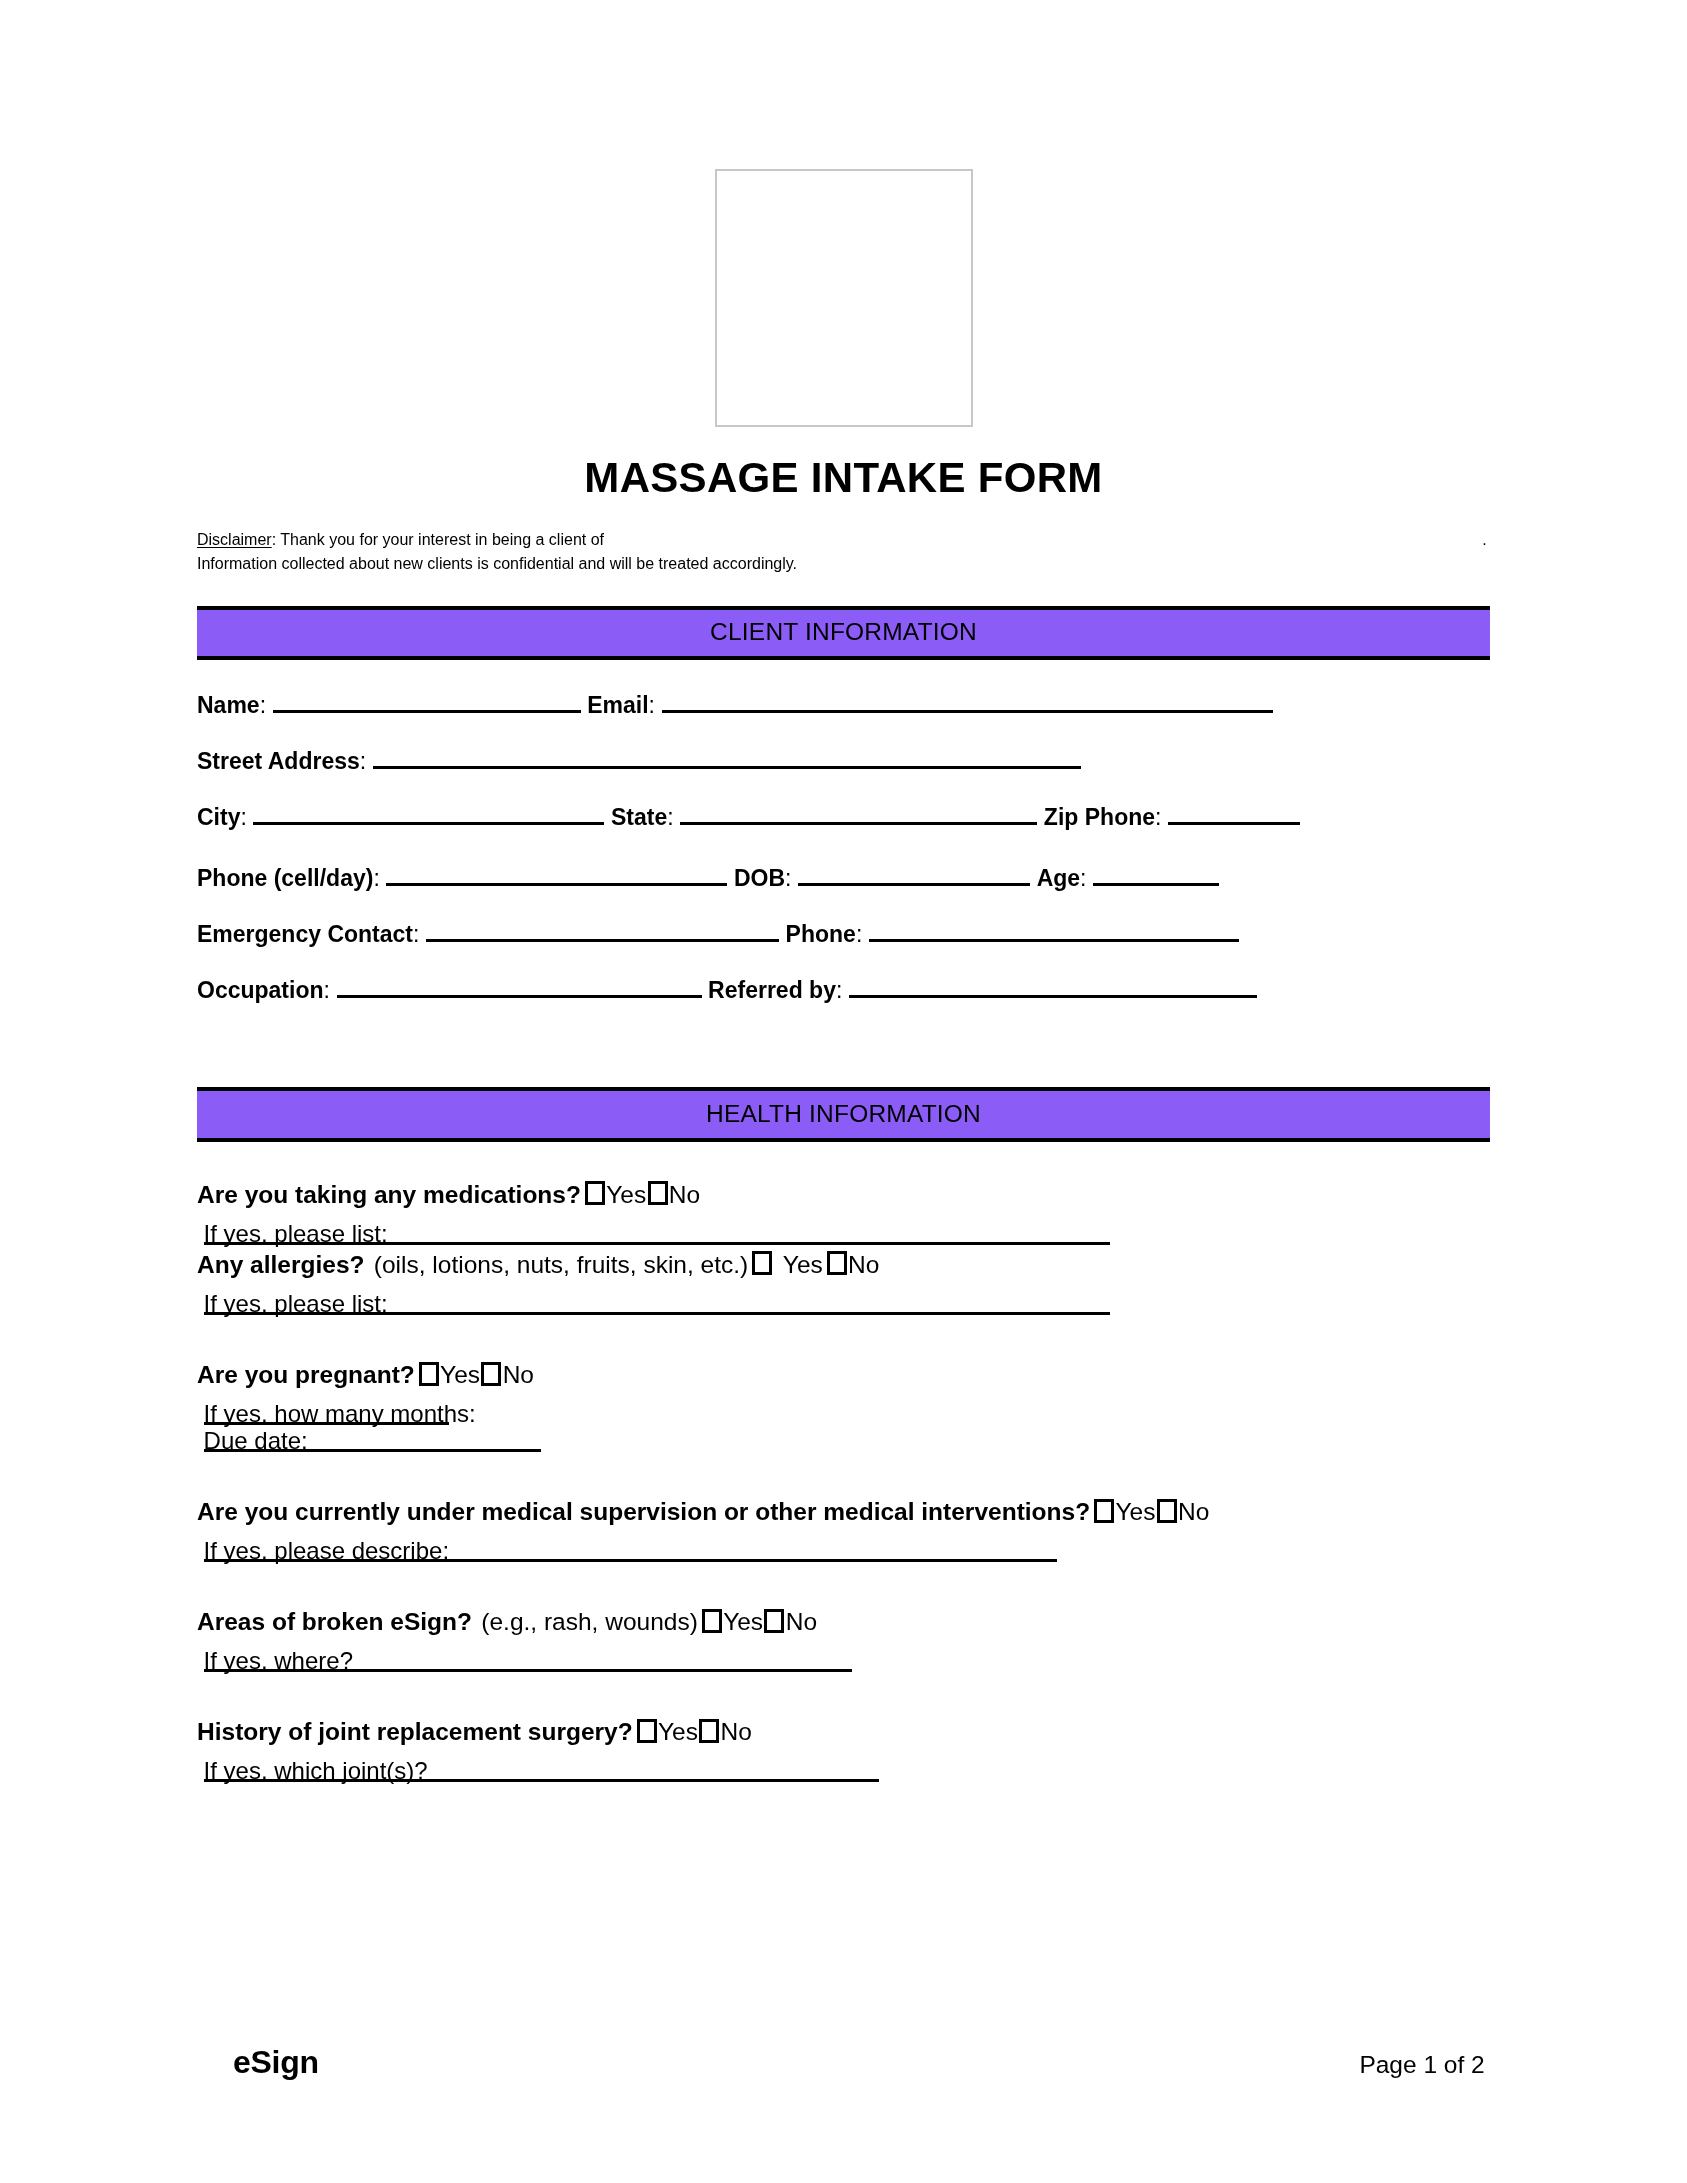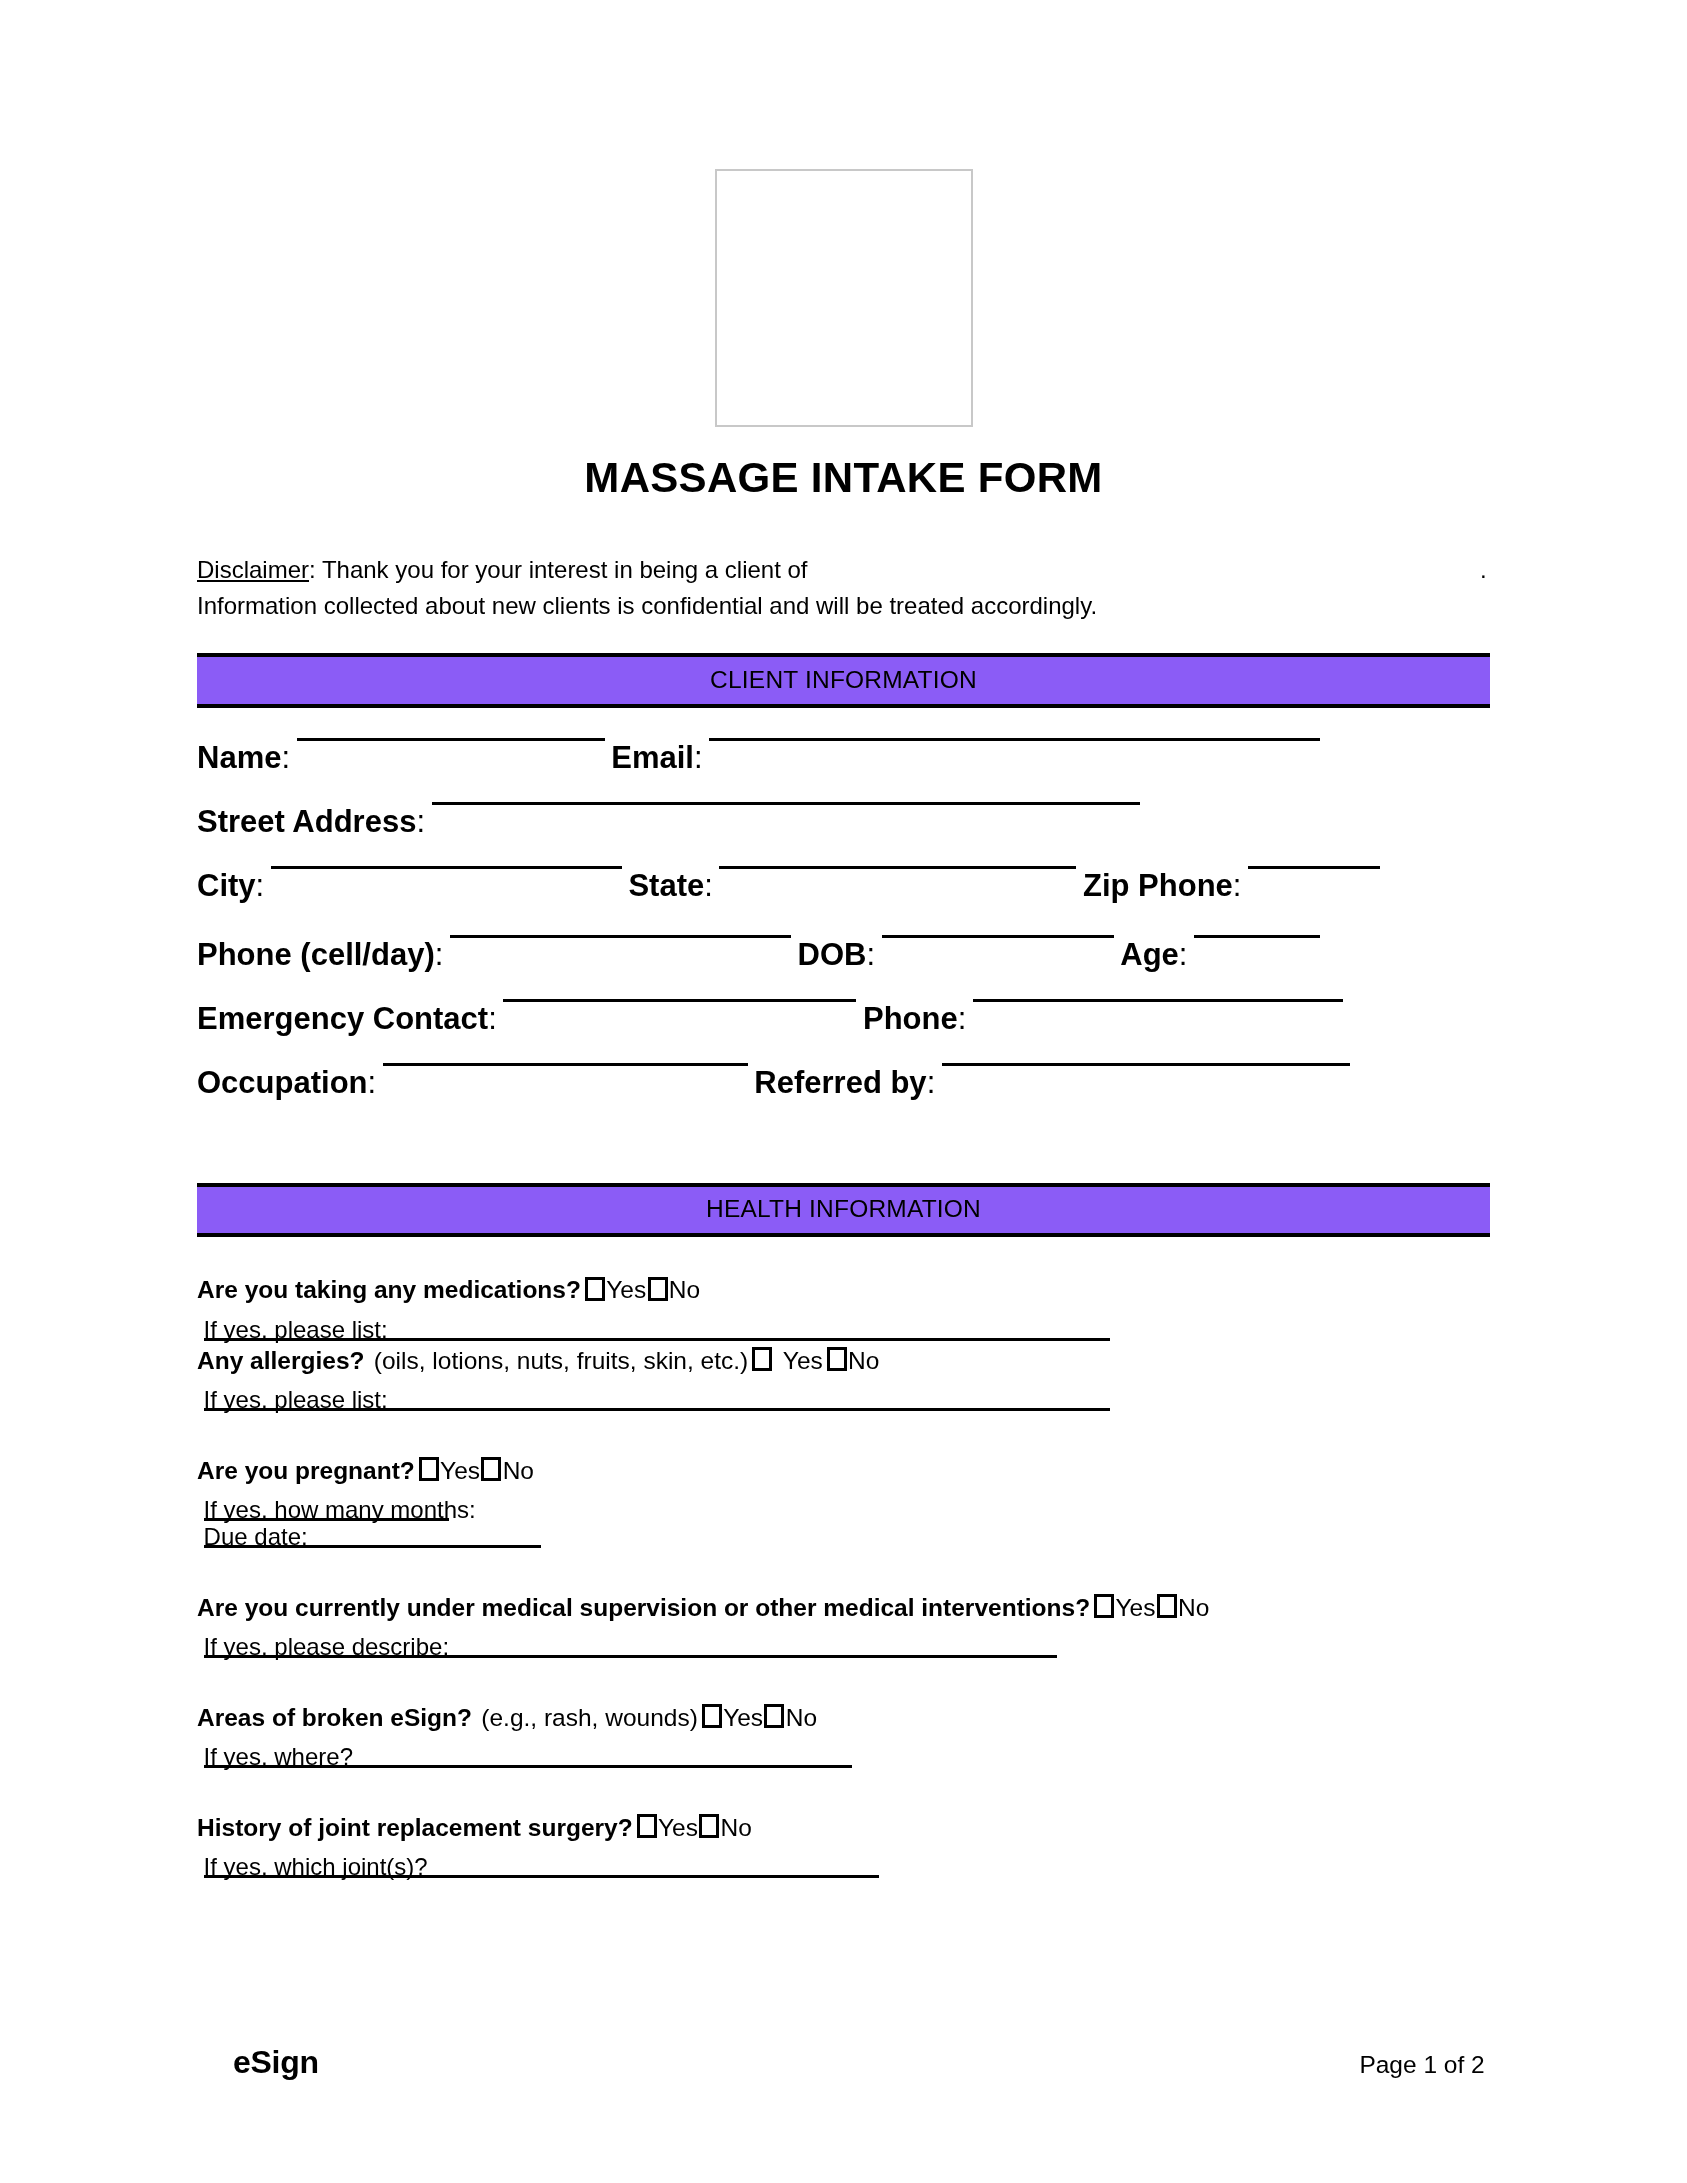--- a/index.html
+++ b/index.html
@@ -48,22 +48,22 @@
     text-align: center;
     font-size: 42px;
     font-weight: bold;
     letter-spacing: 0.3px;
     margin-top: 28px;
     line-height: 1.1;
   }
 
   
   .disclaimer {
-    margin-top: 51px;
-    font-size: 24px;
+    margin-top: 27px;
+    font-size: 16px;
     line-height: 1.48;
   }
   .disclaimer .u {
     text-decoration: underline;
     text-underline-offset: 2px;
   }
   .disclaimer-row1 {
     display: flex;
     justify-content: space-between;
     align-items: baseline;
@@ -82,25 +82,25 @@
     text-align: center;
     font-size: 24.5px;
     font-weight: normal;
     padding: 8.6px 0 10px 0;
     box-sizing: border-box;
     letter-spacing: 0.2px;
   }
 
   
   .field-row {
-    font-size: 31px;
+    font-size: 23px;
     line-height: 1.0;
     white-space: nowrap;
     display: flex;
-    align-items: flex-start;
+    align-items: flex-end;
   }
   .lbl {
     font-weight: bold;
   }
   .rule {
     display: inline-block;
     border-bottom: 3.3px solid #000000;
     height: 0;
     position: relative;
     top: -4px;

